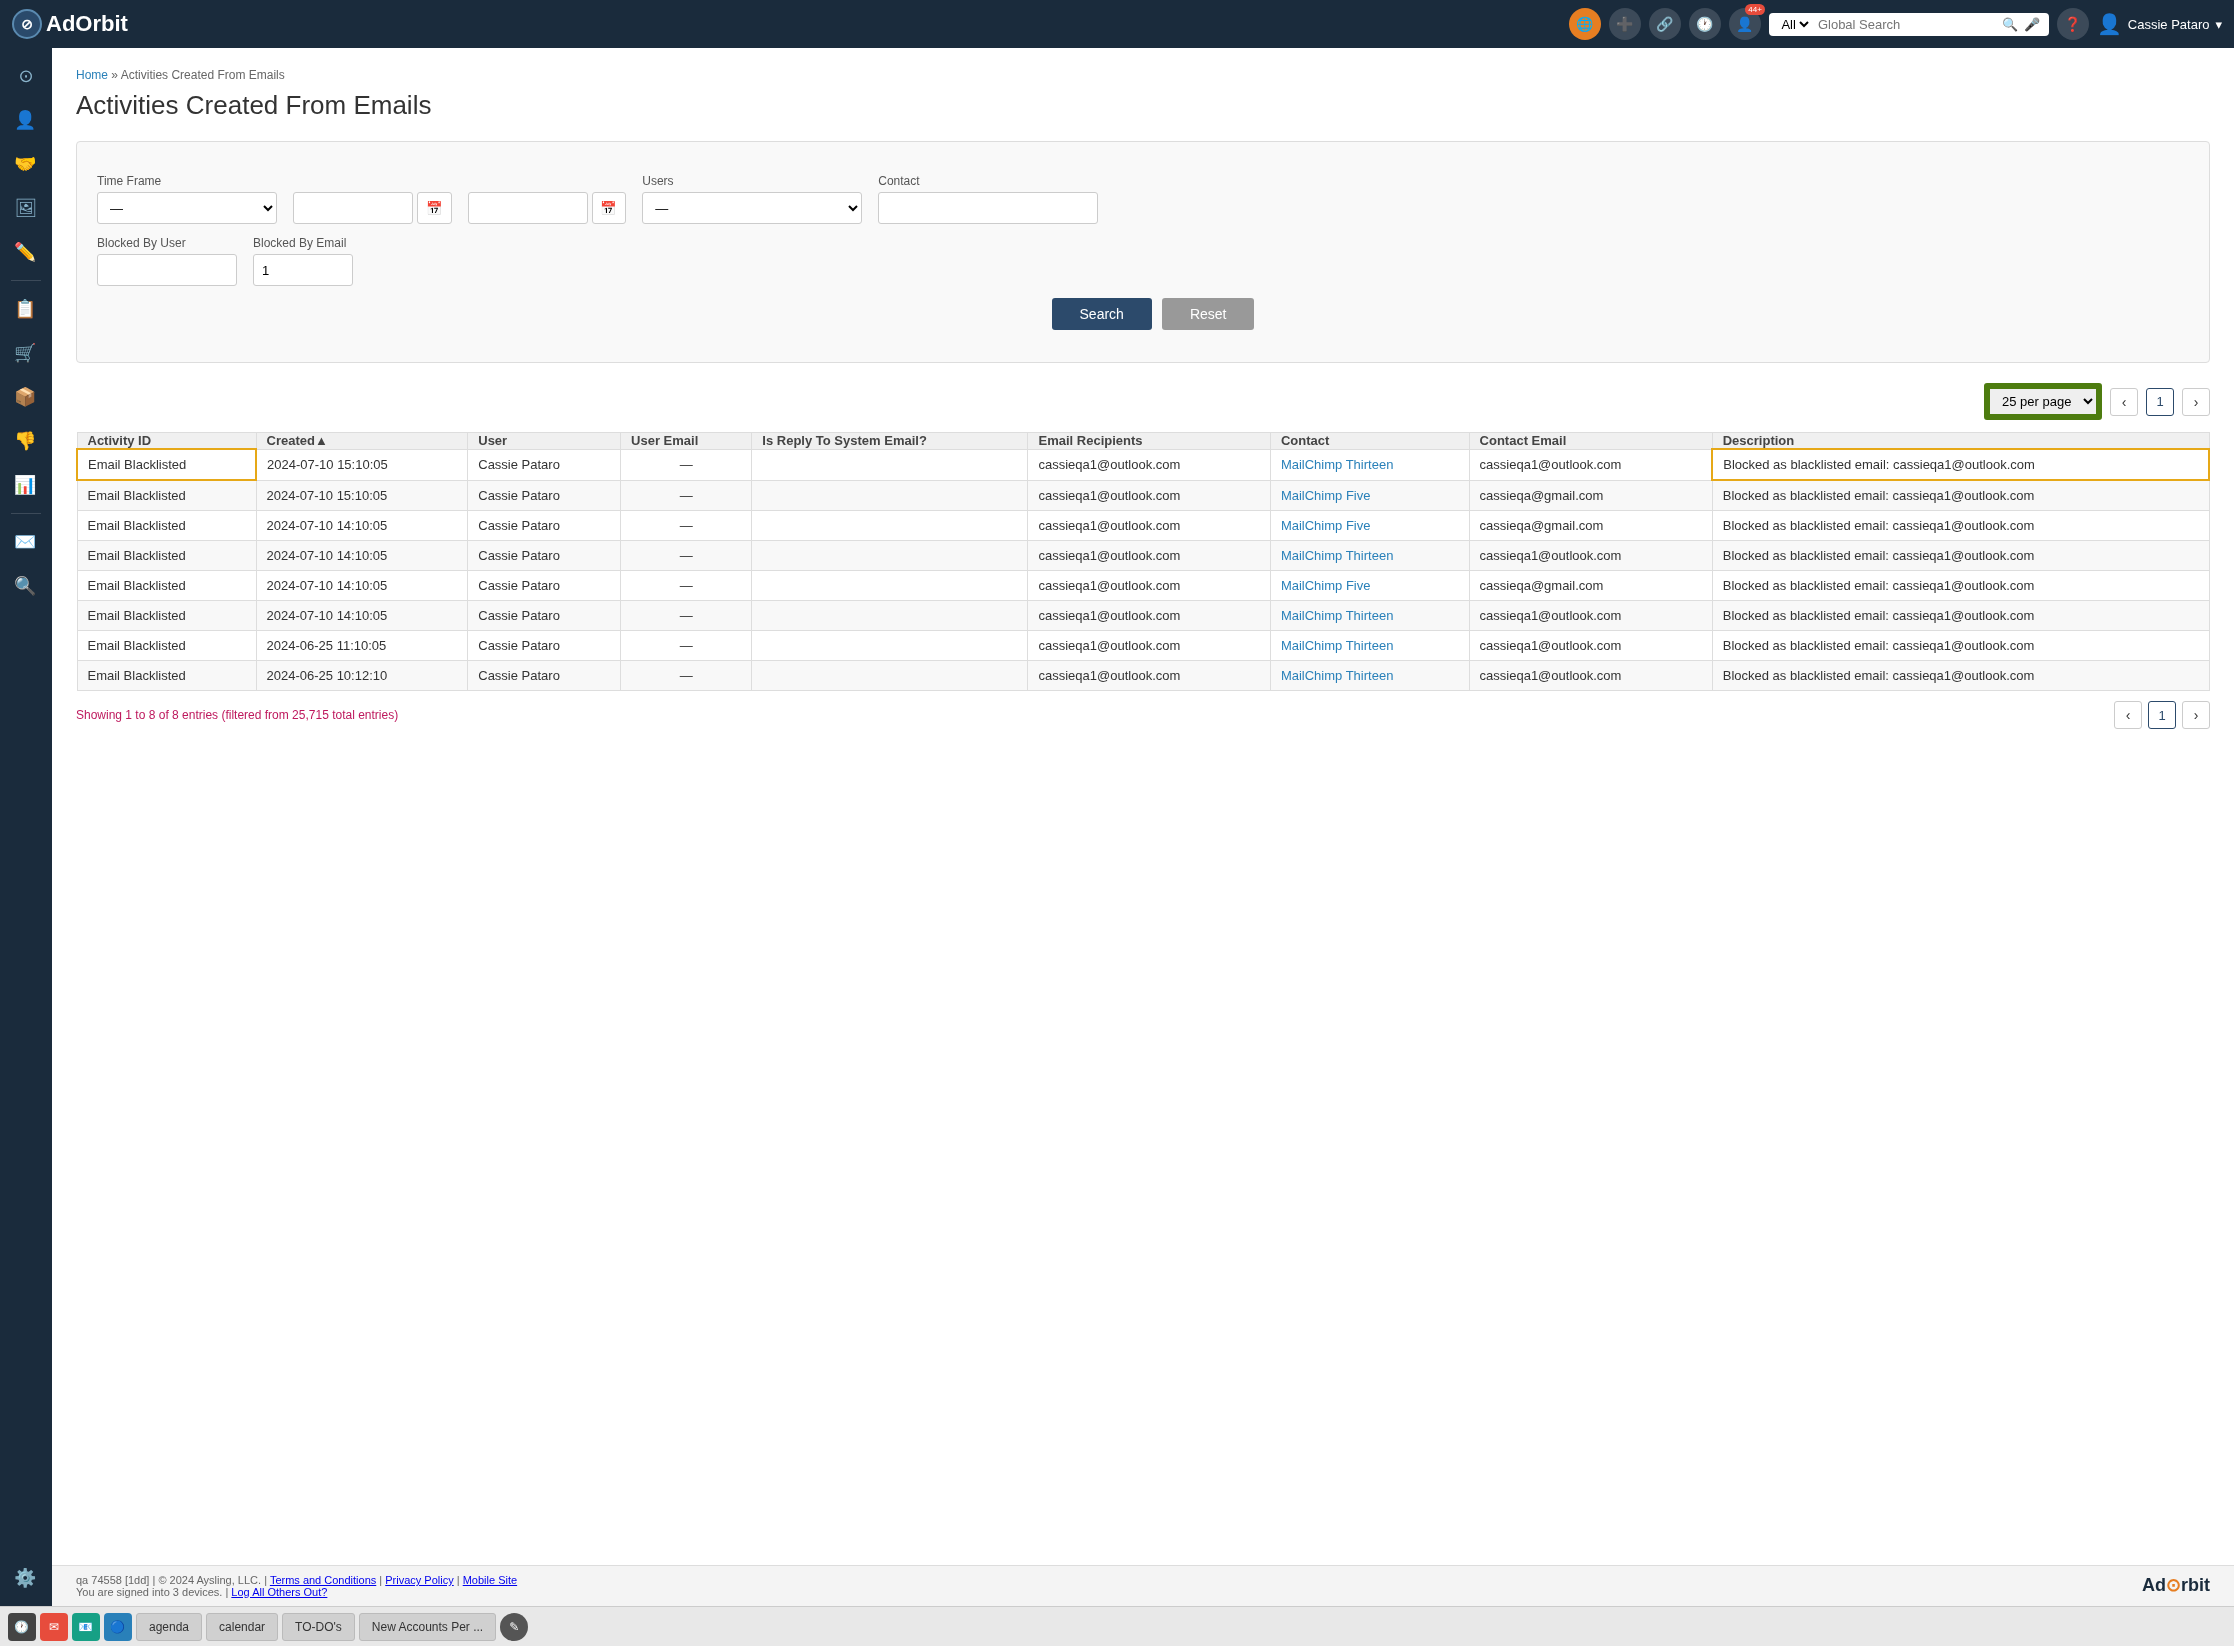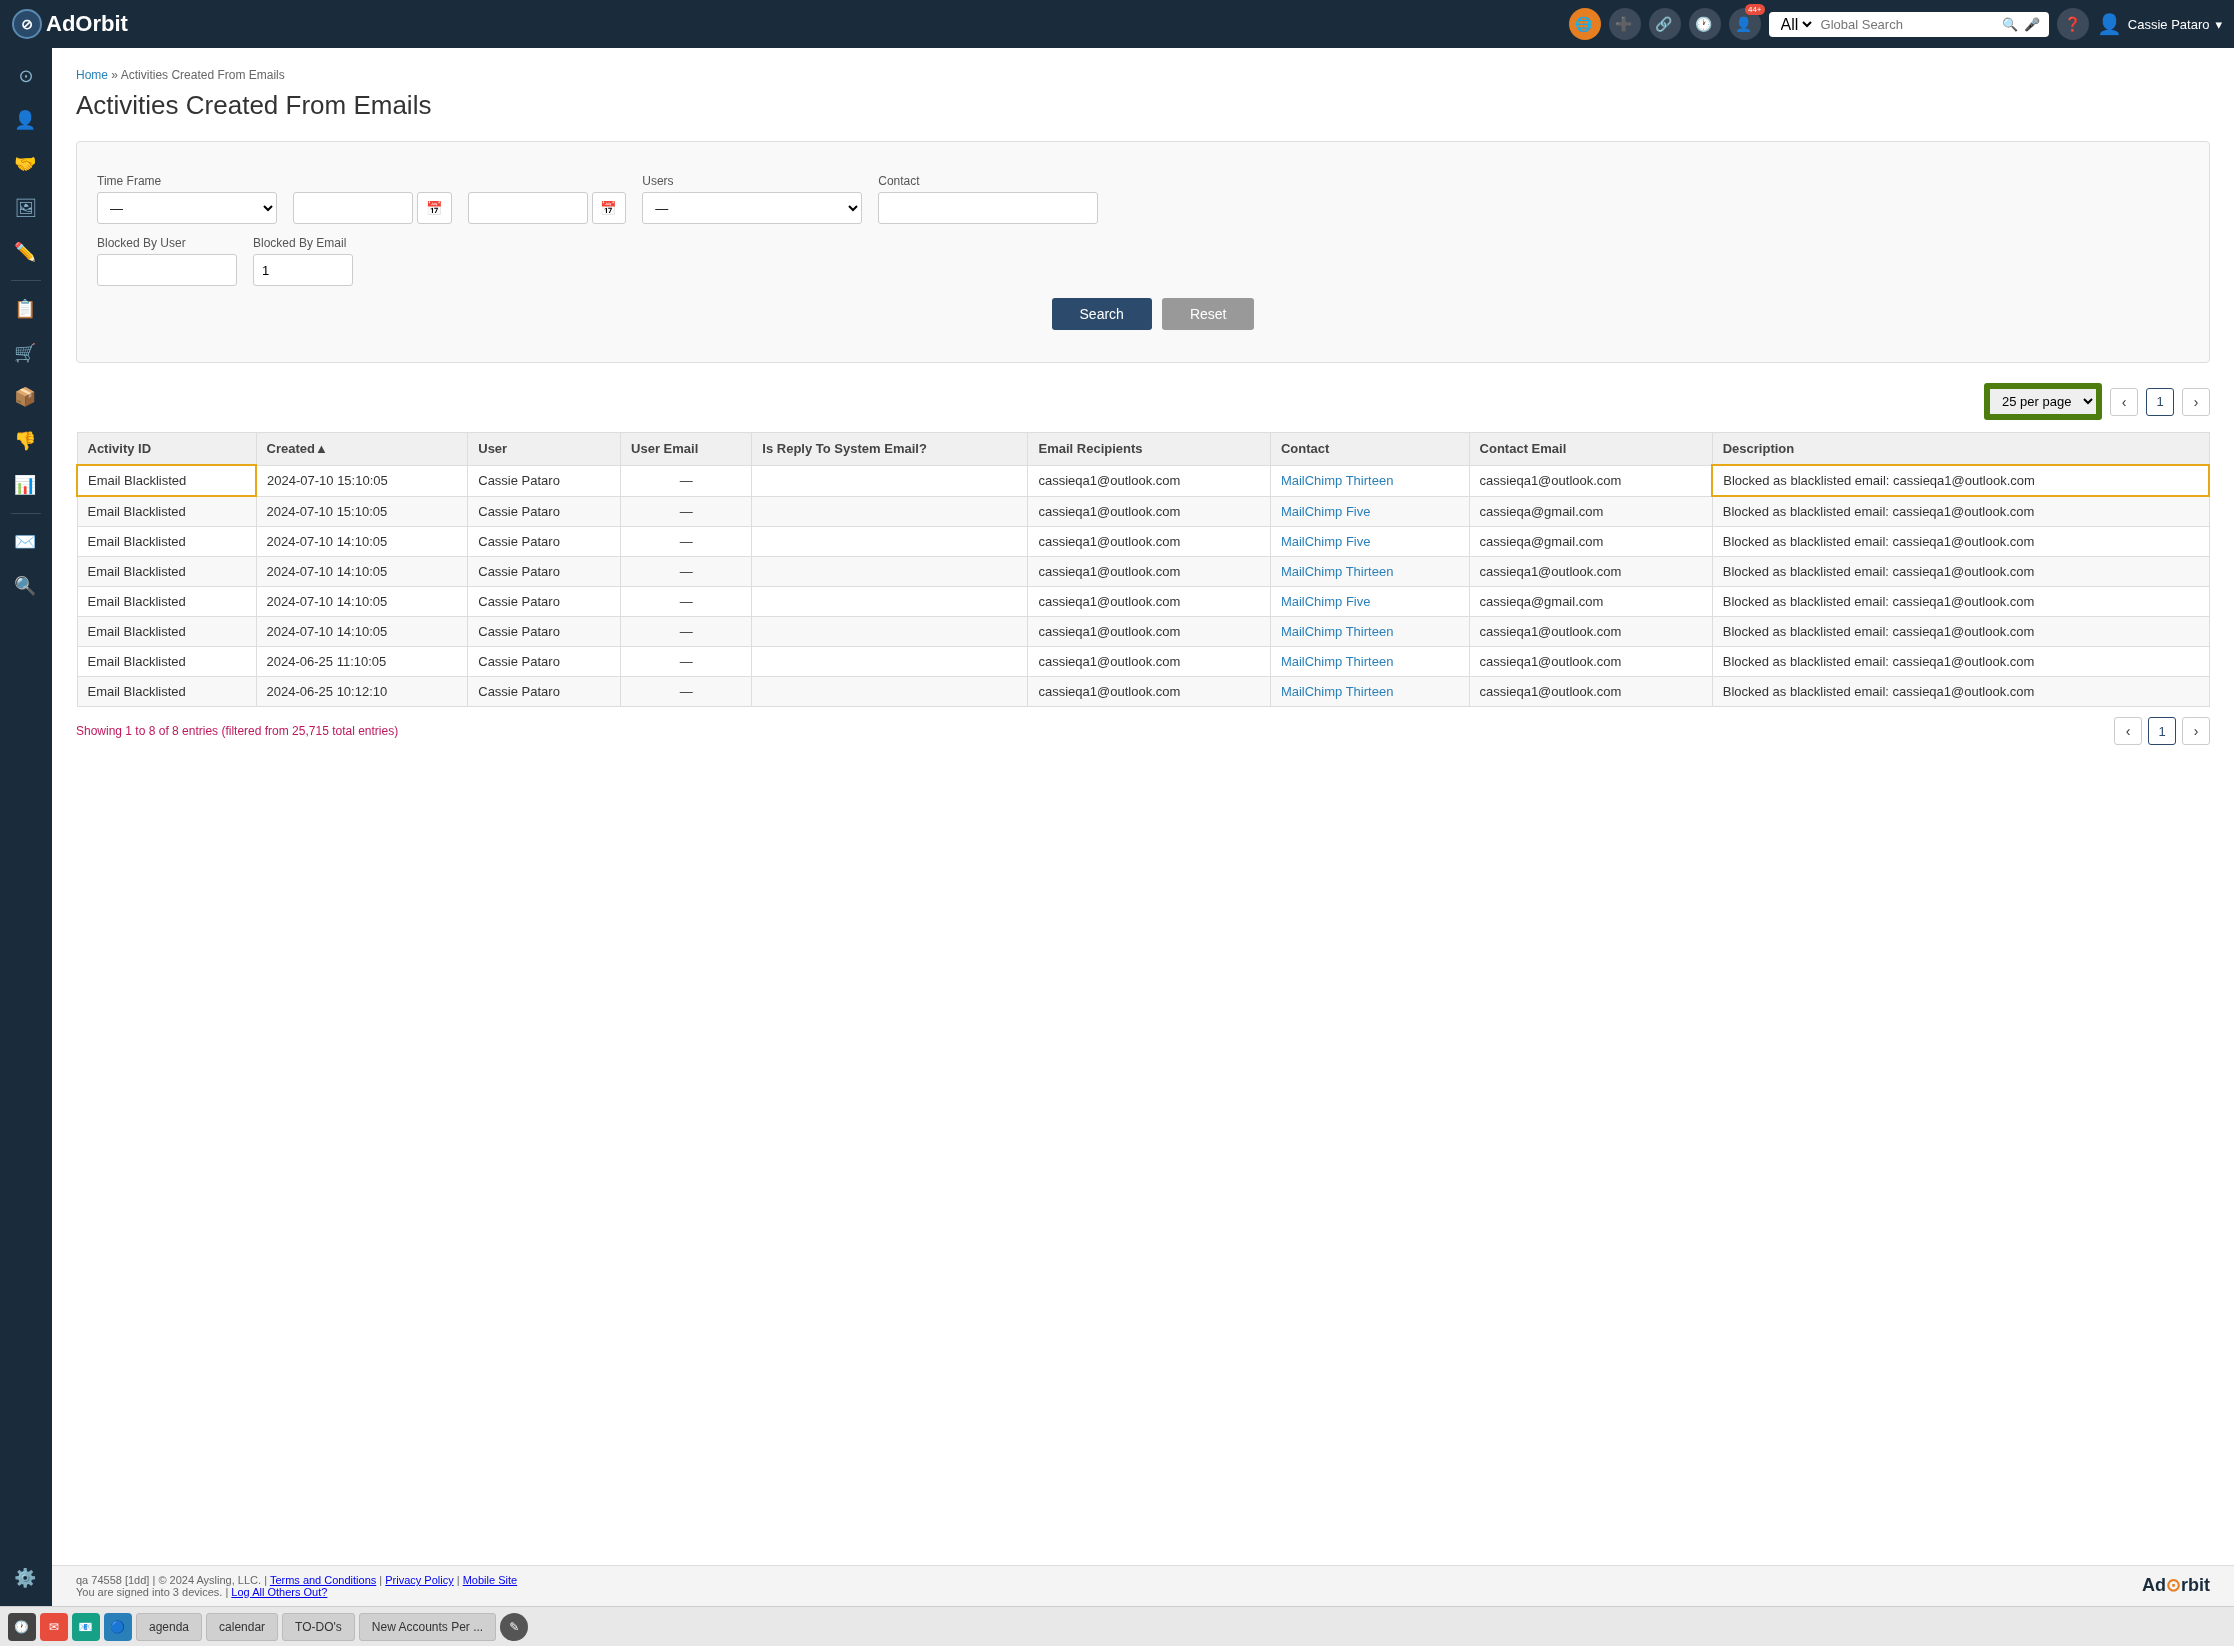--- a/index.html
+++ b/index.html
@@ -32,21 +32,21 @@
     }
     .nav-icon-btn.orange { background: #e67e22; }
     .badge {
       position: absolute; top: -4px; right: -4px; background: #e74c3c; color: white;
       font-size: 8px; border-radius: 8px; padding: 1px 3px; min-width: 14px; text-align: center;
     }
     .search-bar {
       display: flex; align-items: center; background: white; border-radius: 4px; padding: 3px 8px;
       gap: 6px; min-width: 280px;
     }
-    .search-bar select { border: none; outline: none; font-size: 16px; background: transparent; }
+    .search-bar select { border: none; outline: none; font-size: 13px; background: transparent; text-align: right; }
     .search-bar input { border: none; outline: none; font-size: 13px; flex: 1; }
     .user-area { display: flex; align-items: center; gap: 6px; color: white; font-size: 13px; cursor: pointer; }
 
     
     .sidebar {
       position: fixed; top: 48px; left: 0; bottom: 40px; width: 52px;
       background: #1a2b3c; display: flex; flex-direction: column; align-items: center;
       padding: 8px 0; gap: 4px; z-index: 99;
     }
     .sidebar-item {
@@ -105,21 +105,21 @@
       display: flex; align-items: center; justify-content: center; cursor: pointer; font-size: 14px;
     }
     .pager-num {
       width: 28px; height: 28px; border: 1px solid #2c4a6b; background: white; border-radius: 3px;
       display: flex; align-items: center; justify-content: center; font-size: 13px; color: #2c4a6b;
     }
 
     
     .data-table { width: 100%; border-collapse: collapse; font-size: 13px; }
     .data-table th {
-      background: #f0f0f0; border: 1px solid #ddd; padding: 8px 10px; text-align: left;
+      background: #f0f0f0; border: 1px solid #ddd; padding: 0 10px; text-align: left;
       font-weight: 600; color: #444; white-space: nowrap;
     }
     .data-table td {
       border: 1px solid #ddd; padding: 7px 10px; vertical-align: top; color: #333;
     }
     .data-table tr:nth-child(even) td { background: #f8f8f8; }
     .data-table tr:nth-child(odd) td { background: white; }
 
     .highlighted-row td:first-child {
       border: 2px solid #e6a817 !important;

